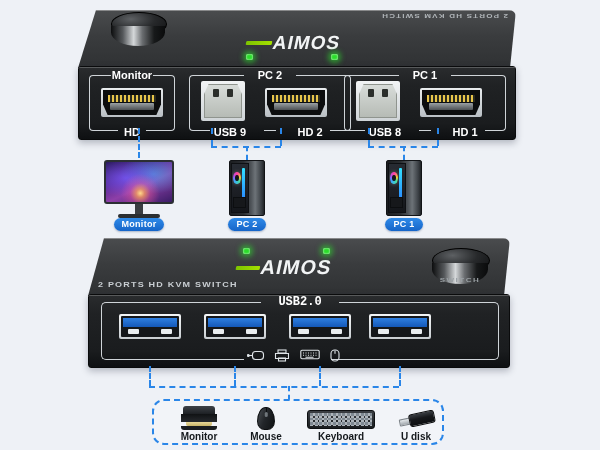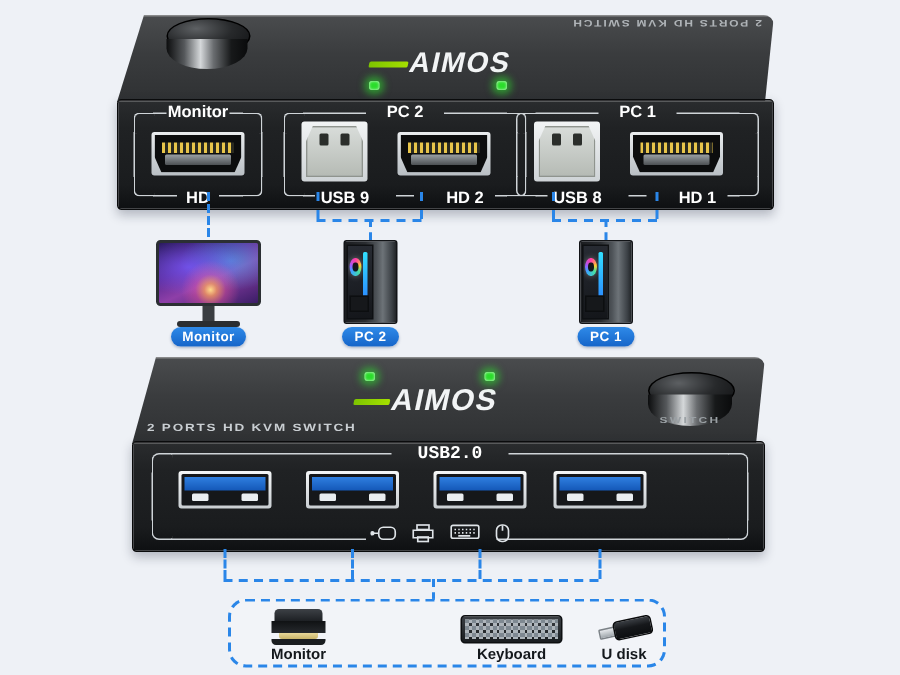--- a/index.html
+++ b/index.html
@@ -542,20 +542,28 @@
     <div class="peri" style="left:14px;top:5px;width:62px;height:38px;">
       <div style="position:absolute;left:13px;top:0;width:36px;height:24px;">
         <div class="pr-top" style="left:2px;top:0;width:32px;height:8px;"></div>
         <div class="pr-mid" style="left:0;top:8px;width:36px;height:8px;"></div>
         <div class="pr-tray" style="left:5px;top:16px;width:26px;height:4px;"></div>
         <div class="pr-base" style="left:0;top:20px;width:36px;height:4px;"></div>
       </div>
       <div class="peri-label" style="top:25px;font-size:10px;">Monitor</div>
     </div>
 
+    <div class="peri" style="left:84px;top:5px;width:56px;height:38px;">
+      <div style="position:absolute;left:19px;top:1px;width:18px;height:23px;">
+        <div class="ms-body"></div>
+        <div class="ms-split"></div>
+        <div class="ms-wheel" style="top:5px;width:2.5px;height:5px;"></div>
+      </div>
+      <div class="peri-label" style="top:25px;font-size:10px;">Mouse</div>
+    </div>
 
     <div class="peri" style="left:234px;top:5px;width:56px;height:38px;">
       <div style="position:absolute;left:11px;top:7px;width:36px;height:13px;transform:rotate(-12deg);">
         <div class="ud-cap"></div>
         <div class="ud-body"></div>
       </div>
       <div class="peri-label" style="top:25px;font-size:10px;">U disk</div>
     </div>
 
     <div class="peri" style="left:145px;top:5px;width:84px;height:38px;">

